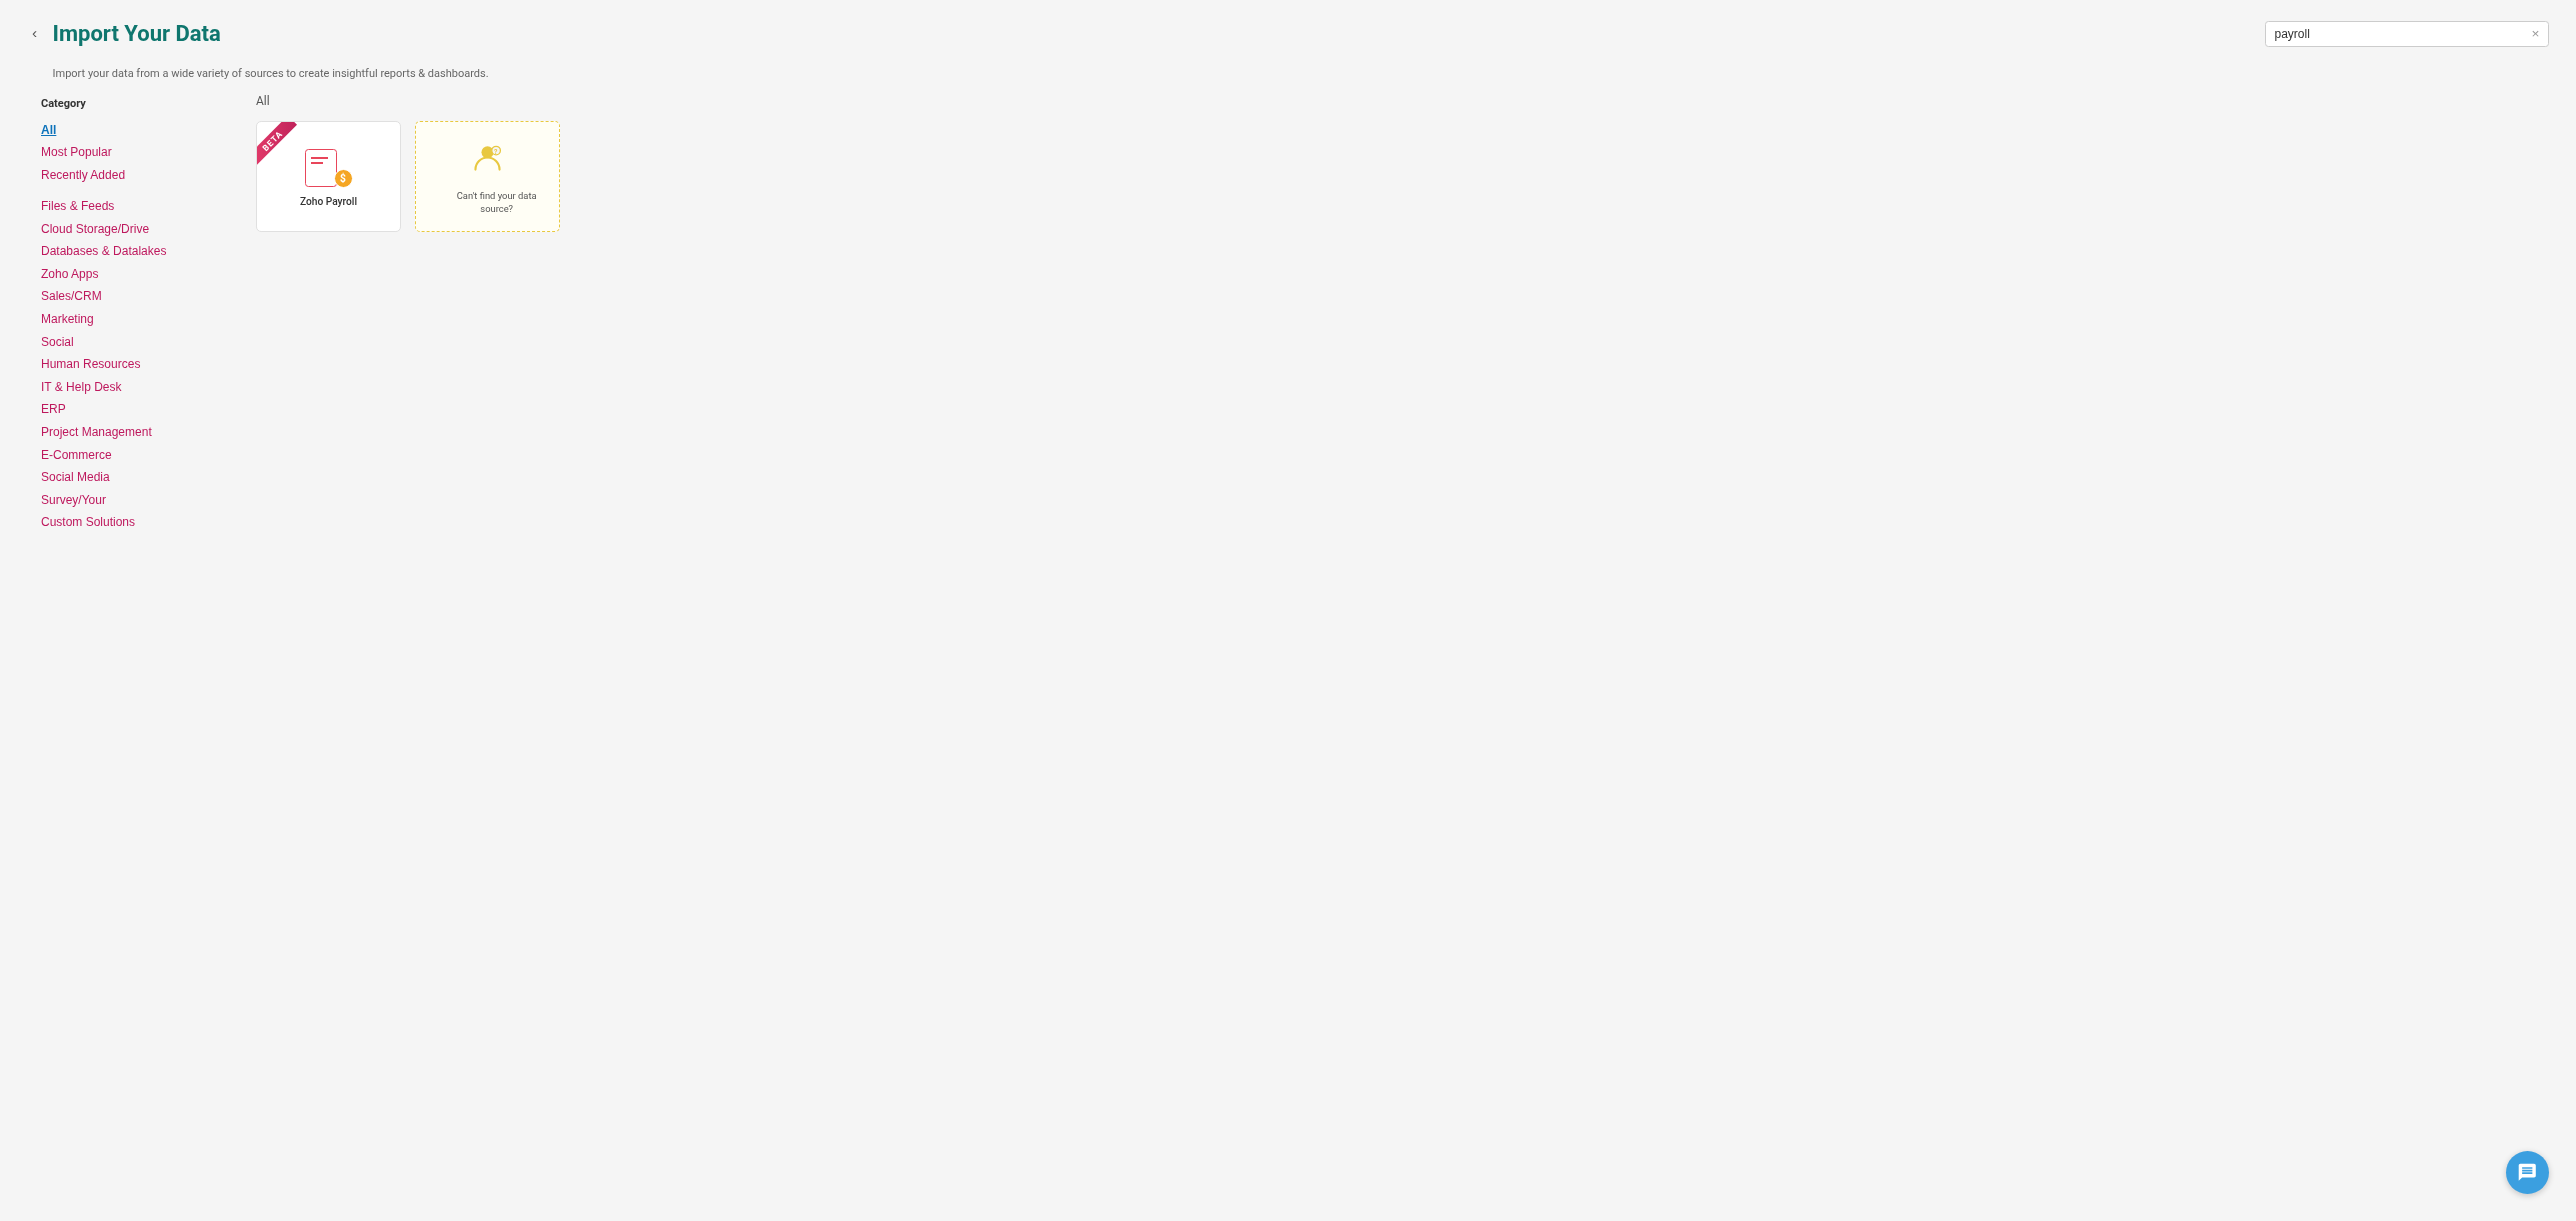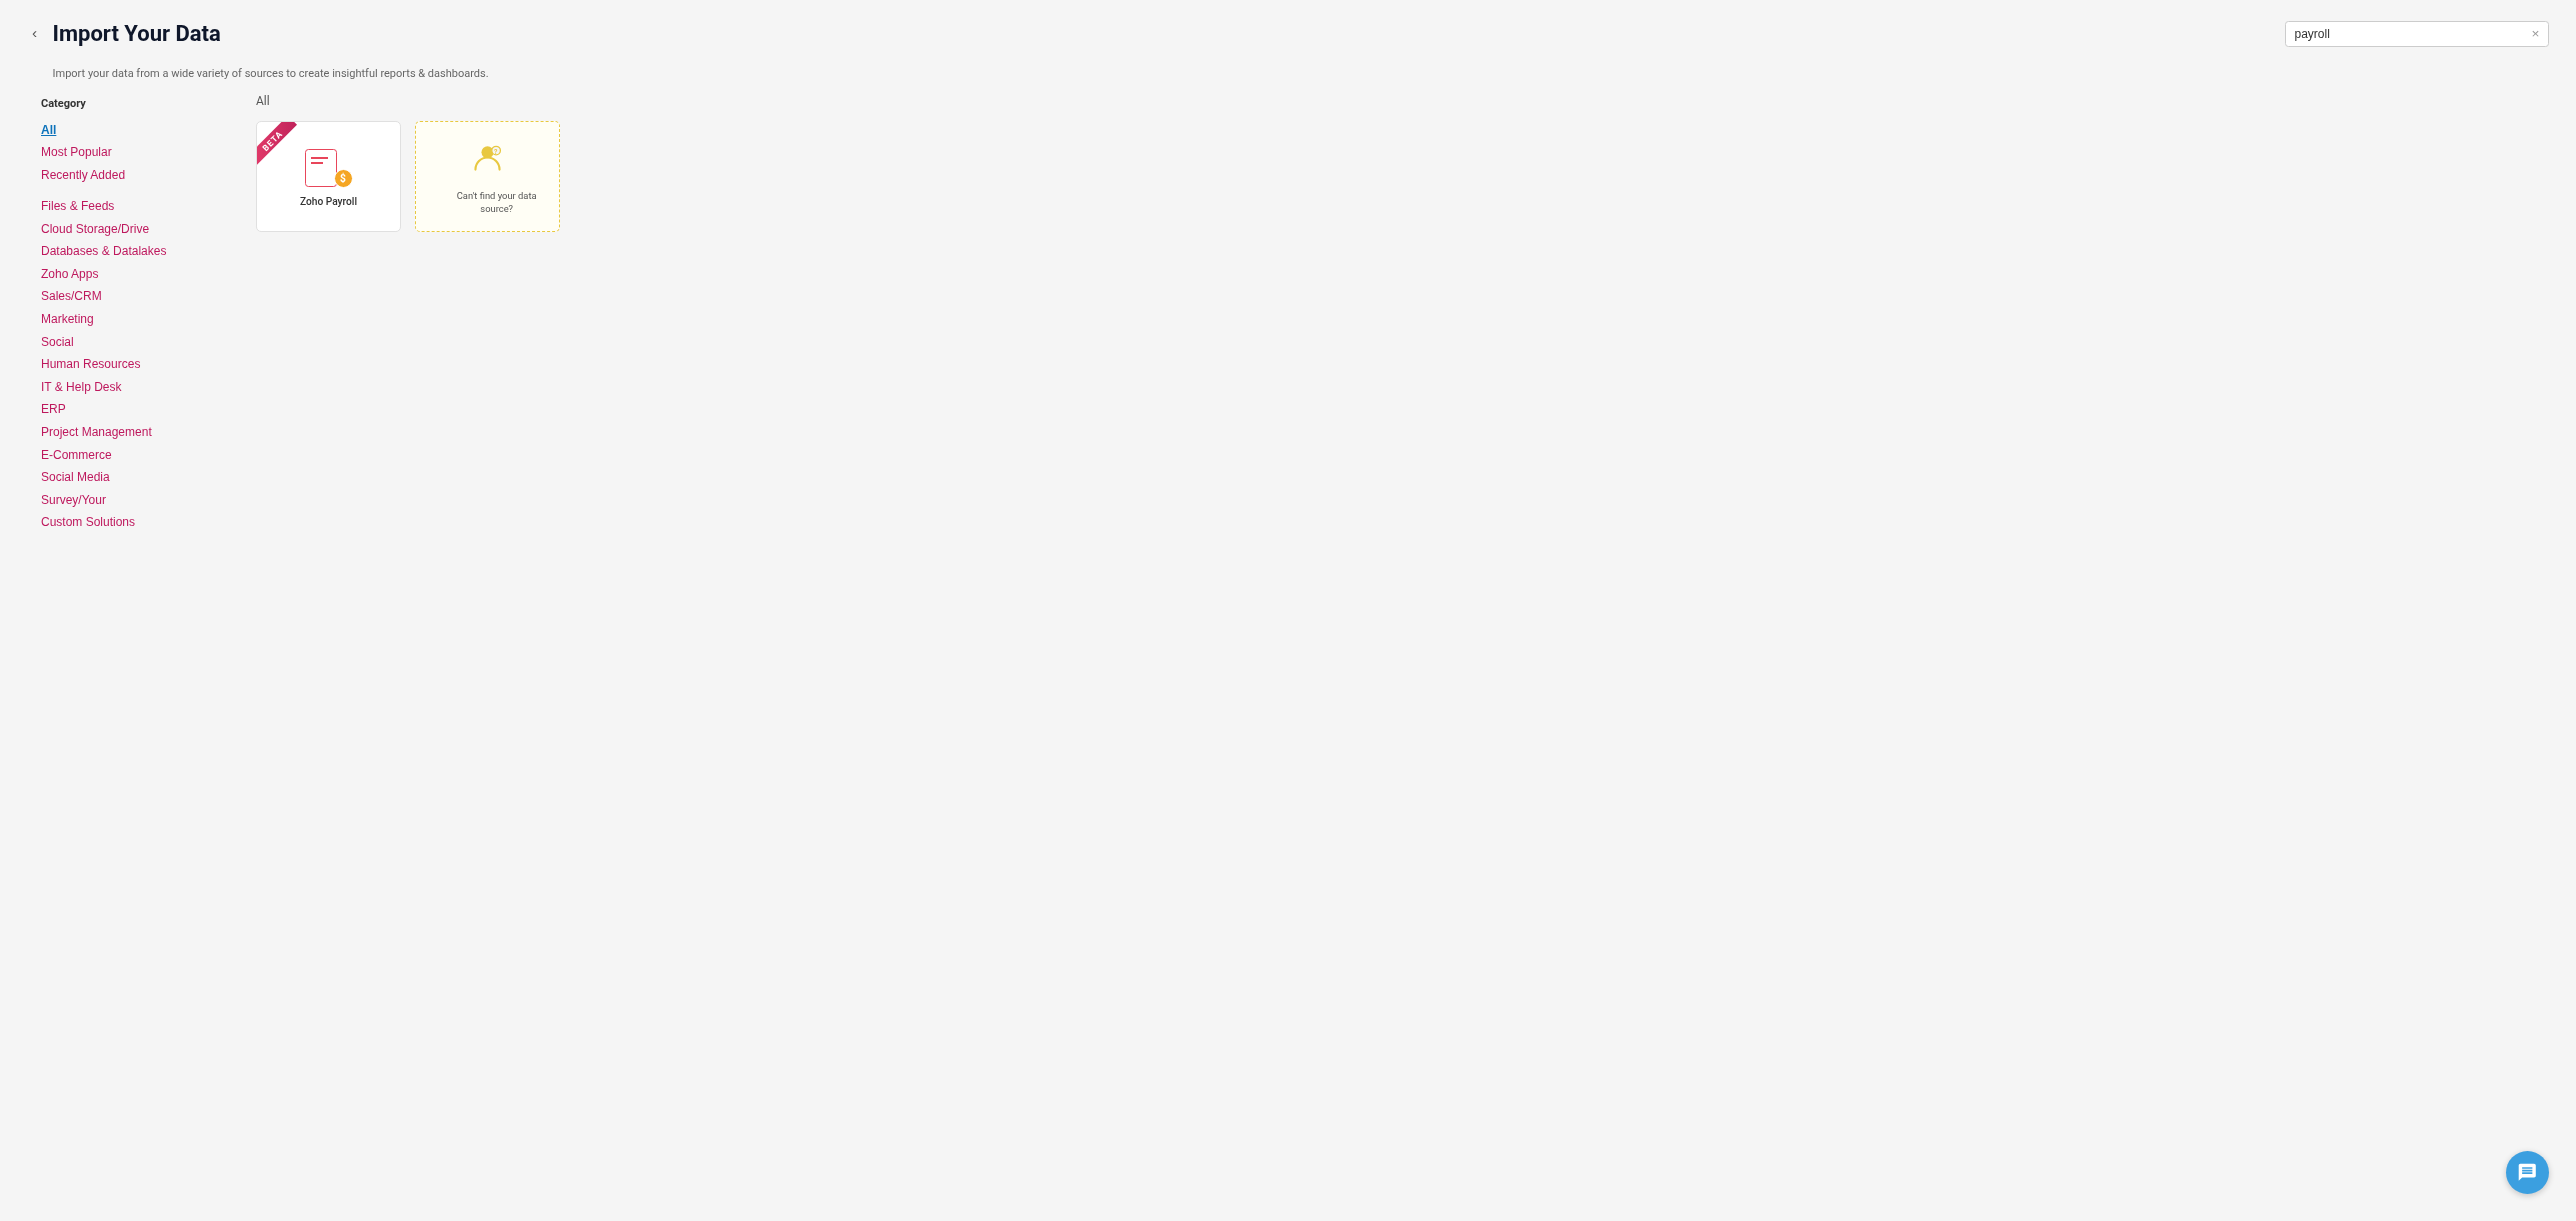--- a/index.html
+++ b/index.html
@@ -32,36 +32,36 @@
       font-size: 15.4px;
       margin-top: 1.7px;
       background: none;
       border: none;
       padding: 1.7px 5.1px;
     }
     .header-title-block {}
     .header-title {
       font-size: 22px;
       font-weight: 700;
-      color: #0f172a;
+      color: #0f766e;
       line-height: 1.2;
     }
     .header-subtitle {
       font-size: 11px;
       color: #666;
       margin-top: 20px;
     }
     .search-box {
       display: flex;
       align-items: center;
       background: #fff;
       border: 0.9px solid #ccc;
       border-radius: 3.4px;
       padding: 5.1px 8.5px;
-      width: 264px;
+      width: 284px;
       gap: 5.1px;
     }
     .search-box input {
       border: none;
       outline: none;
       font-size: 12px;
       flex: 1;
       background: transparent;
       color: #333;
     }

